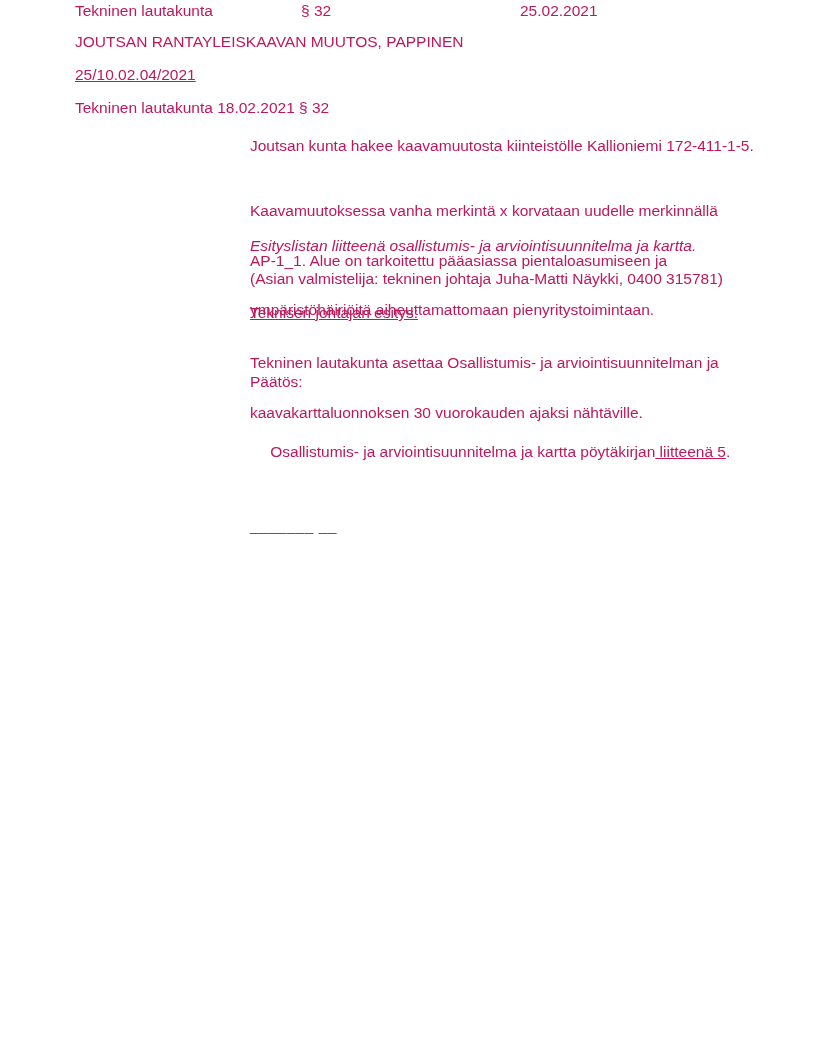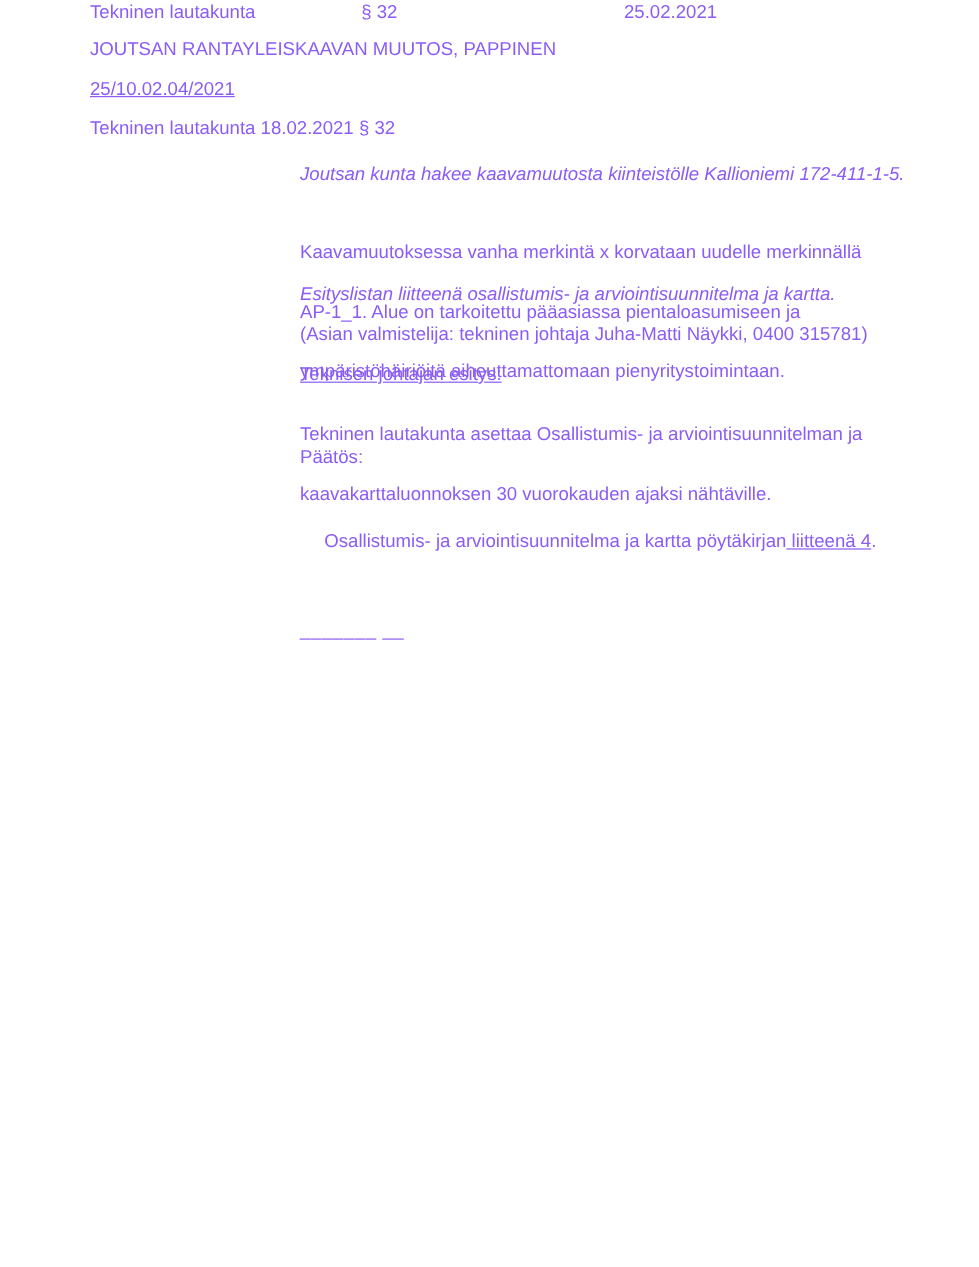--- a/index.html
+++ b/index.html
@@ -5,36 +5,36 @@
   html, body {
     margin: 0;
     padding: 0;
     background: #ffffff;
   }
   .page {
     position: relative;
     width: 816px;
     height: 1056px;
     background: #ffffff;
-    color: #8b5cf6;
+    color: #be185d;
     font-family: "Liberation Sans", "DejaVu Sans", sans-serif;
     font-size: 15.5px;
     line-height: 16.5px;
     overflow: hidden;
   }
   .abs { position: absolute; white-space: pre; }
   .hdr-committee { left: 75px;  top: 3px; }
   .hdr-section   { left: 301px; top: 3px; text-align: center; }
   .hdr-date      { left: 520px; top: 3px; }
   .doc-title     { left: 75px;  top: 34px; }
   .case-number   { left: 75px;  top: 67px; text-decoration: underline; }
   .section-heading { left: 75px; top: 100px; }
 
   .body-block { position: absolute; left: 250px; white-space: pre; }
-  .p-application      { top: 138px; font-style: italic; }
+  .p-application      { top: 138px; }
   .p-change           { top: 170px; }
   .p-attachment-note  { top: 238px; font-style: italic; }
   .p-preparer         { top: 271px; }
   .p-proposal-heading { top: 305px; text-decoration: underline; }
   .p-proposal         { top: 322px; }
   .p-decision-heading { top: 374px; }
   .p-decision         { top: 390px; }
   .p-protocol         { top: 427px; padding-left: 3px; }
   .p-signature        { top: 477px; letter-spacing: 0.5px; margin-top: 41px; }
 
@@ -70,18 +70,18 @@
 
   <div class="body-block p-proposal">
     <span class="line">Tekninen lautakunta asettaa Osallistumis- ja arviointisuunnitelman ja</span>
     <span class="line">kaavakarttaluonnoksen 30 vuorokauden ajaksi nähtäville.</span>
   </div>
 
   <div class="body-block p-decision-heading">Päätös:</div>
 
 
   <div class="body-block p-protocol">
-    <span>Osallistumis- ja arviointisuunnitelma ja kartta pöytäkirjan</span><span class="underline"> liitteenä 4</span><span>.</span>
+    <span>Osallistumis- ja arviointisuunnitelma ja kartta pöytäkirjan</span><span class="underline"> liitteenä 5</span><span>.</span>
   </div>
 
   <div class="body-block p-signature">_______ __</div>
 
 </div>
 
 </body></html>

